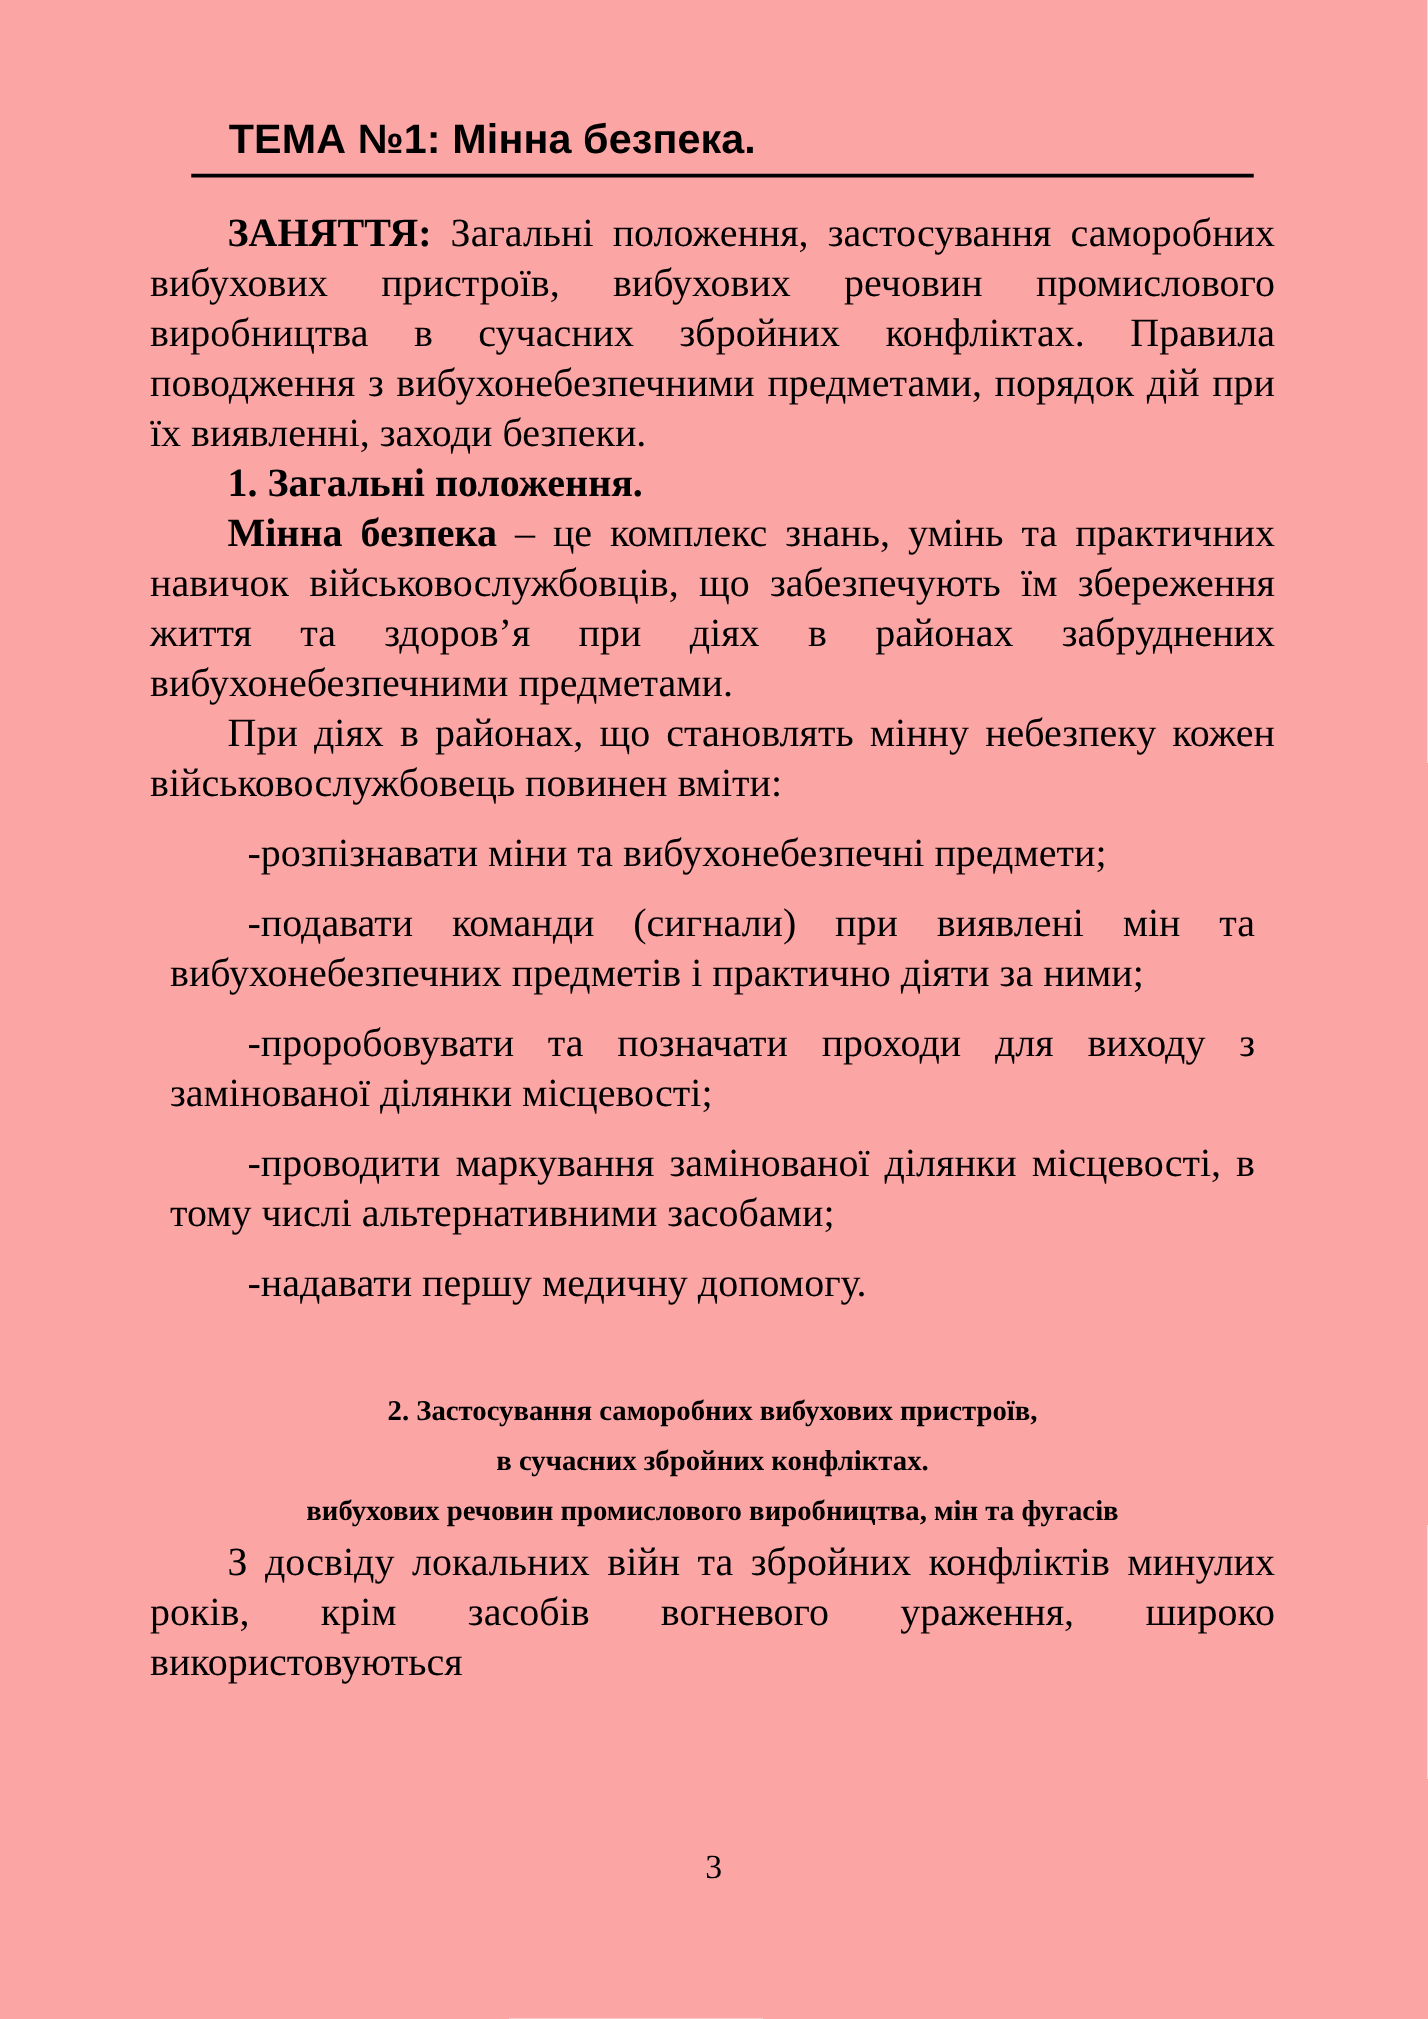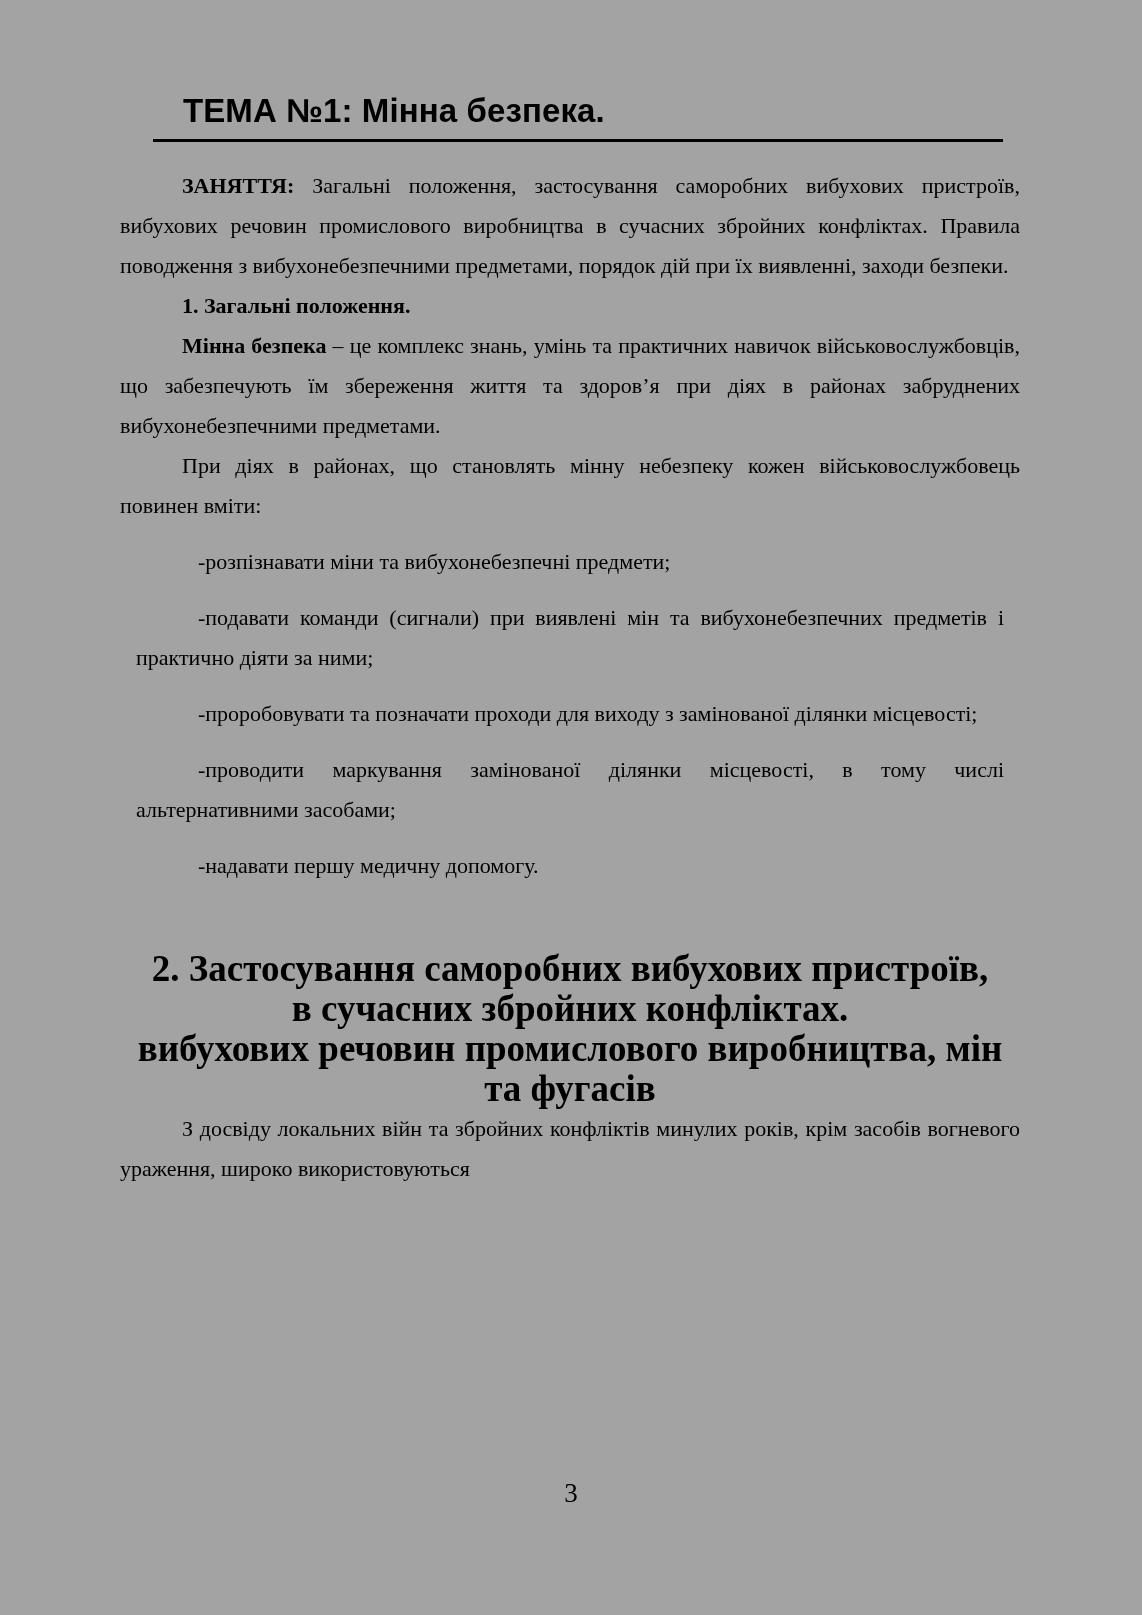--- a/index.html
+++ b/index.html
@@ -5,21 +5,21 @@
 <style>
   html, body {
     margin: 0;
     padding: 0;
     background: #ffffff;
   }
   .page {
     position: relative;
     width: 1142px;
     height: 1615px;
-    background: #a3a3a3;
+    background: #fca5a5;
     overflow: hidden;
     box-sizing: border-box;
   }
   .content {
     position: absolute;
     left: 120px;
     top: 0;
     width: 900px;
   }
 
@@ -40,41 +40,41 @@
     border: 0;
     border-top: 3px solid #000000;
     margin: 9px 0 0 33px;
     width: 850px;
     height: 0;
   }
 
   
   .body-text {
     font-family: "Liberation Serif", "DejaVu Serif", serif;
-    font-size: 22px;
+    font-size: 32px;
     line-height: 40px;
     color: #000000;
     text-align: justify;
     text-justify: inter-word;
     margin: 0;
     hyphens: none;
   }
   p.para {
     text-indent: 62px;
     margin: 0;
   }
   p.para.first {
     margin-top: 24px;
   }
   .b {
     font-weight: bold;
   }
   .heading-center {
     font-family: "Liberation Serif", "DejaVu Serif", serif;
-    font-size: 37px;
+    font-size: 23px;
     line-height: 40px;
     font-weight: bold;
     text-align: center;
     color: #000000;
     margin: 0;
   }
   .heading-block {
     margin: 0;
   }
   .heading-block .hl {

